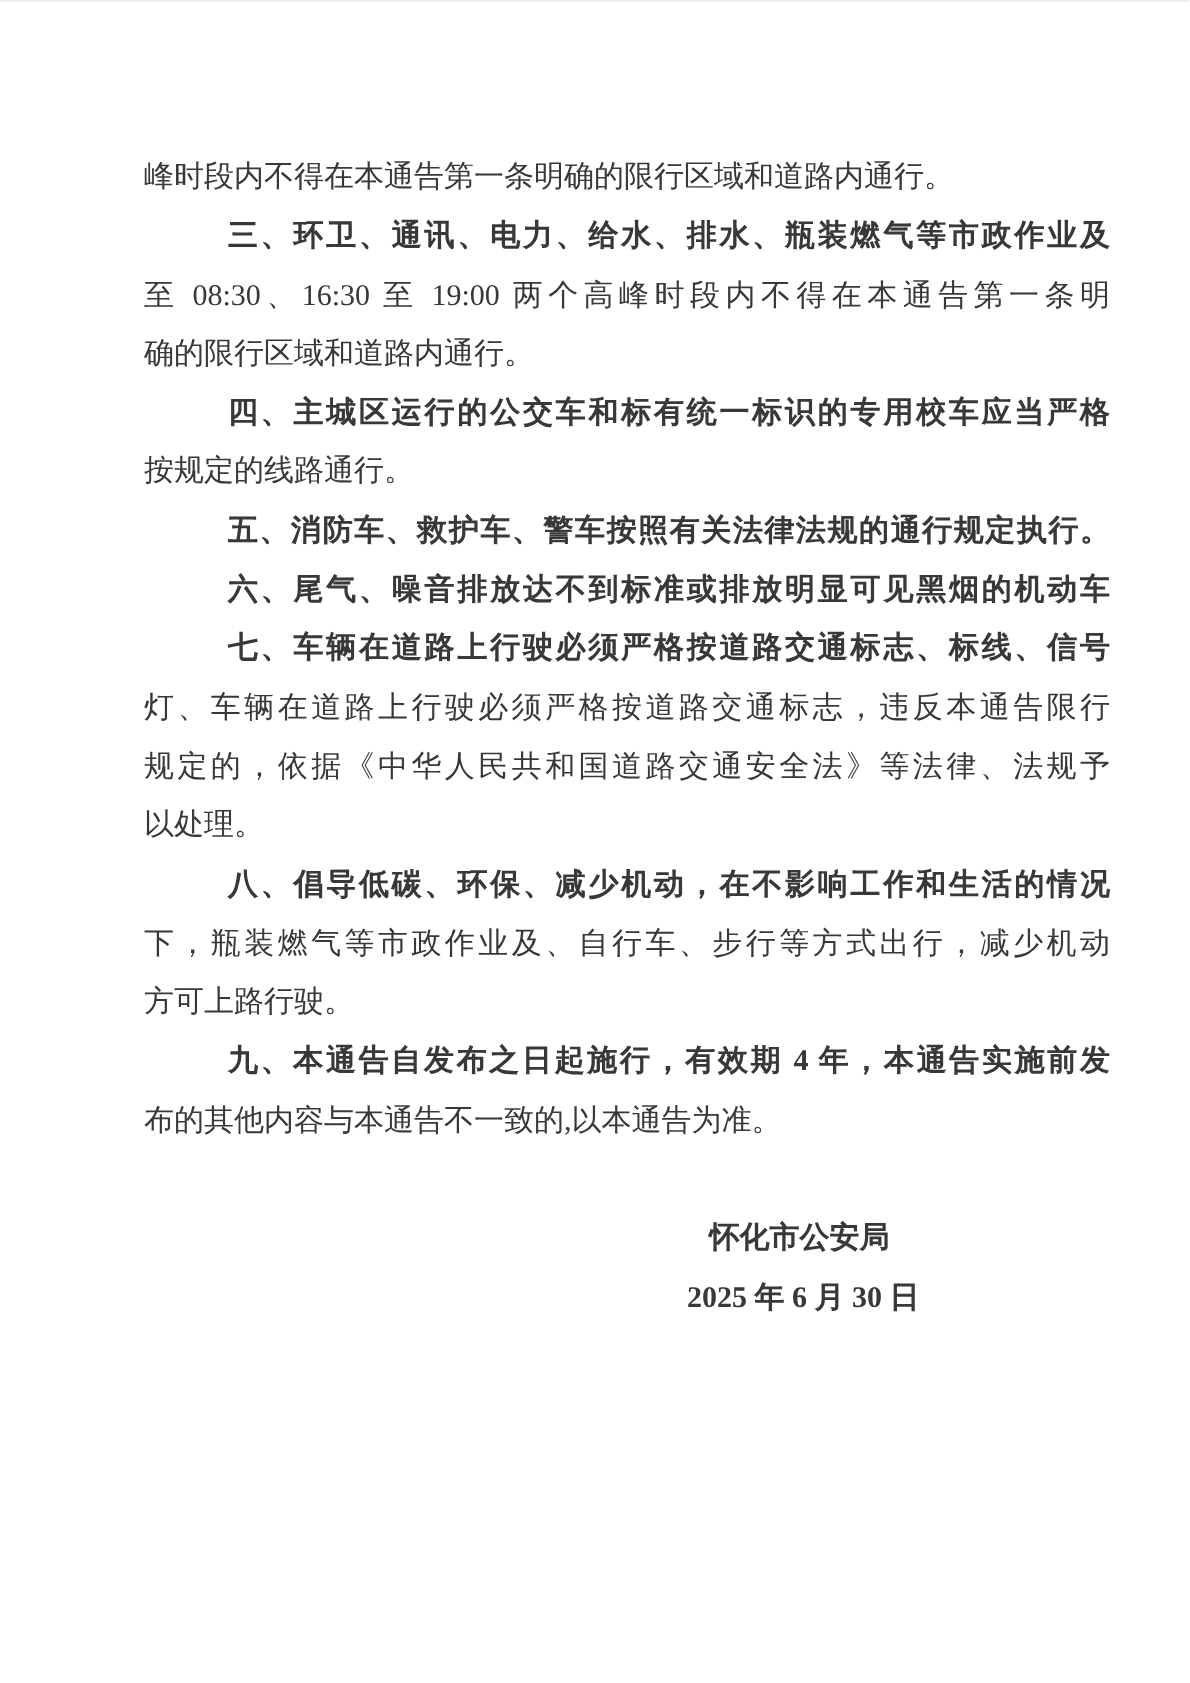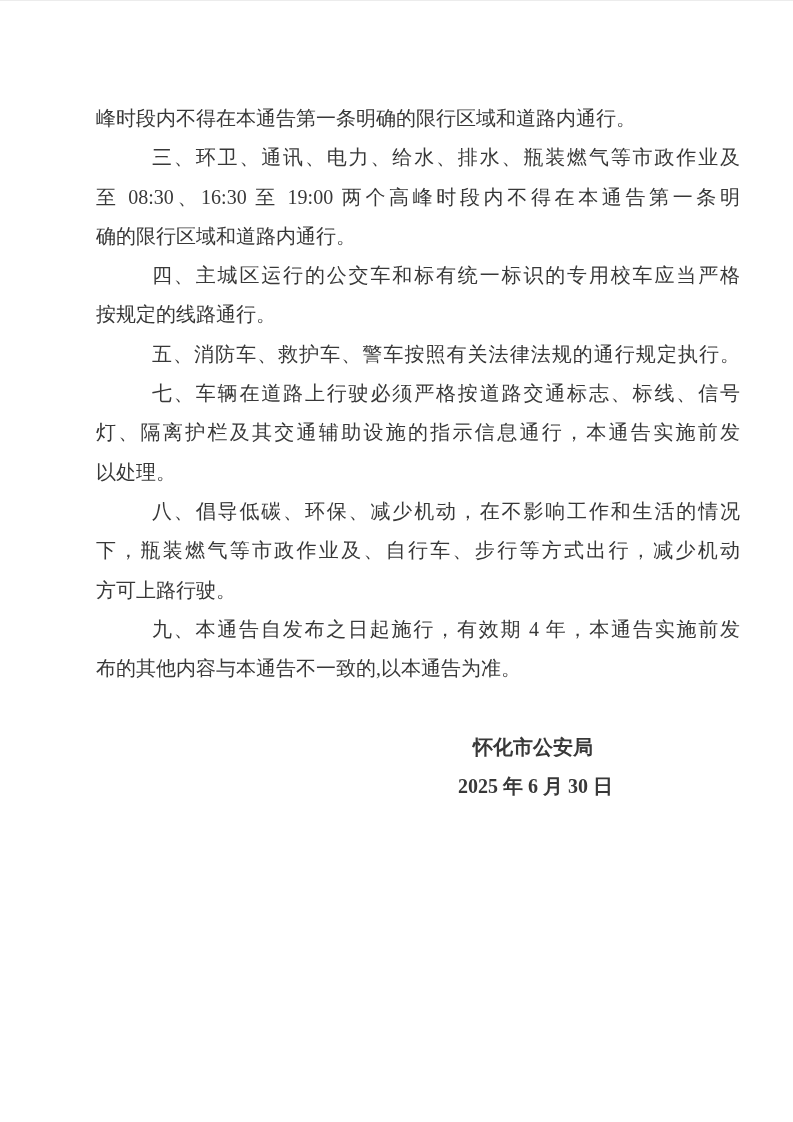--- a/index.html
+++ b/index.html
@@ -31,20 +31,21 @@
     text-align: justify;
     text-align-last: justify;
     text-justify: inter-character;
   }
   .ln.end {
     text-align: left;
     text-align-last: left;
   }
   .ln.ind {
     padding-left: 56px;
+    font-weight: bold;
   }
   .ln.spacer {
     
   }
   .ln.sig {
     text-align: right;
     text-align-last: right;
     font-weight: bold;
   }
   .ln.sig-name { padding-right: 147px; }
@@ -55,22 +56,24 @@
 
 <div class="page">
   <div class="doc-body">
     <div class="ln end">峰时段内不得在本通告第一条明确的限行区域和道路内通行。</div>
     <div class="ln ind">三、环卫、通讯、电力、给水、排水、瓶装燃气等市政作业及</div>
     <div class="ln">至 08:30、16:30 至 19:00 两个高峰时段内不得在本通告第一条明</div>
     <div class="ln end">确的限行区域和道路内通行。</div>
     <div class="ln ind">四、主城区运行的公交车和标有统一标识的专用校车应当严格</div>
     <div class="ln end">按规定的线路通行。</div>
     <div class="ln ind">五、消防车、救护车、警车按照有关法律法规的通行规定执行。</div>
+    <div class="ln ind">六、尾气、噪音排放达不到标准或排放明显可见黑烟的机动车</div>
     <div class="ln ind">七、车辆在道路上行驶必须严格按道路交通标志、标线、信号</div>
-    <div class="ln">灯、隔离护栏及其交通辅助设施的指示信息通行，本通告实施前发</div>
+    <div class="ln">灯、车辆在道路上行驶必须严格按道路交通标志，违反本通告限行</div>
+    <div class="ln">规定的，依据《中华人民共和国道路交通安全法》等法律、法规予</div>
     <div class="ln end">以处理。</div>
     <div class="ln ind">八、倡导低碳、环保、减少机动，在不影响工作和生活的情况</div>
     <div class="ln">下，瓶装燃气等市政作业及、自行车、步行等方式出行，减少机动</div>
     <div class="ln end">方可上路行驶。</div>
     <div class="ln ind">九、本通告自发布之日起施行，有效期 4 年，本通告实施前发</div>
     <div class="ln end">布的其他内容与本通告不一致的,以本通告为准。</div>
 
     <div class="ln spacer"></div>
 
     <div class="ln sig sig-name">怀化市公安局</div>

